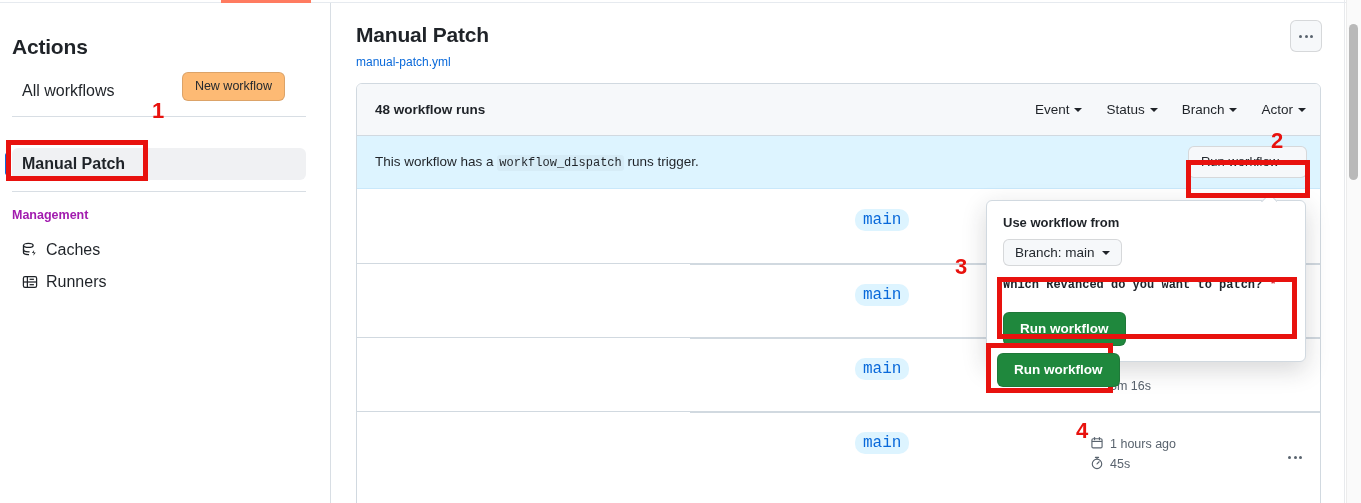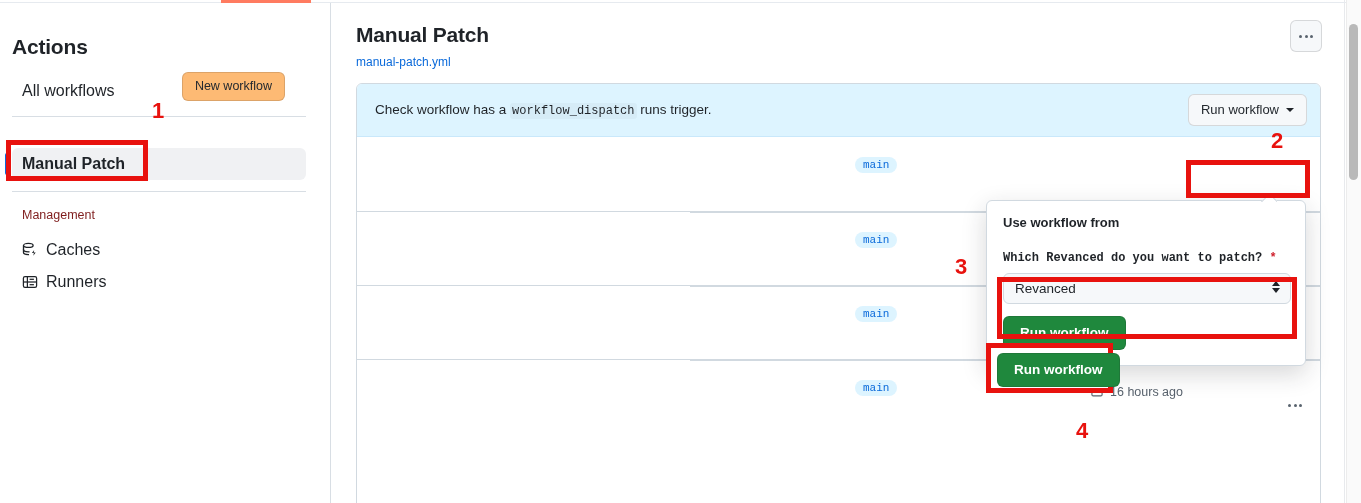--- a/index.html
+++ b/index.html
@@ -56,22 +56,22 @@
   }
   .sb-item.selected { background: #f0f1f3; font-weight: 600; }
   .sb-item .sel-bar {
     position: absolute; left: -7px; top: 5px; width: 4px; height: 22px;
     border-radius: 3px; background: #0969da;
   }
   .sb-divider {
     position: absolute; left: 12px; right: 24px; height: 1px; background: #d8dee4;
   }
   .sb-section-label {
-    position: absolute; left: 22px;
-    font-size: 12.5px; color: #7f1d1d; font-weight: 400;
+    position: absolute; left: 12px;
+    font-size: 12.5px; color: #a21caf; font-weight: 700;
   }
   .sb-icon { width: 16px; height: 16px; flex: 0 0 16px; color: #1f2328; display:block; }
 
   
   .main { position: absolute; left: 332px; top: 3px; right: 0; bottom: 0; background:#fff; }
 
   .page-title {
     position: absolute; left: 24px; top: 20px;
     font-size: 21px; font-weight: 600; color: #1f2328; letter-spacing: -0.2px;
   }
@@ -126,21 +126,21 @@
     display: flex; align-items: center; gap: 7px; cursor: pointer; line-height: 20px;
   }
 
   .run-row { position: relative; height: 74px; }
   .run-row + .run-row { border-top: 1px solid #d1d9e0; }
   .row-sep-partial {
     position: absolute; left: 333px; right: 0; top: 0; height: 1px; background: #d1d9e0;
   }
   .branch-badge {
     position: absolute; left: 498px; top: 20px;
-    font-family: "Liberation Mono", monospace; font-size: 11px; color: #0969da;
+    font-family: "Liberation Mono", monospace; font-size: 16px; color: #0969da;
     background: #ddf4ff; border-radius: 10px; padding: 2px 8px; cursor: pointer;
   }
   .meta { position: absolute; right: 70px; top: 16px; text-align: left; width: 160px; }
   .meta-line { display: flex; align-items: center; gap: 6px; font-size: 12.5px; color: #59636e; height: 20px; }
   .meta-line svg { width: 14px; height: 14px; flex: 0 0 14px; color: #59636e; }
   .row-kebab { position: absolute; right: 18px; top: 44px; display: flex; gap: 2.5px; cursor: pointer; }
   .row-kebab i { width: 3px; height: 3px; border-radius: 50%; background: #59636e; display: block; }
 
   
   .popover {
@@ -276,24 +276,45 @@
     <div class="kebab-btn">
       <span class="dots">
           <i></i>
           <i></i>
           <i></i>
         </span>
     </div>
 
     <div class="runs-panel">
 
+      <div class="runs-header">
+        <span class="runs-count">48 workflow runs</span>
+        <div class="filters">
+          <span class="filter-item">
+            <span>Event</span>
+            <i class="caret"></i>
+          </span>
+          <span class="filter-item">
+            <span>Status</span>
+            <i class="caret"></i>
+          </span>
+          <span class="filter-item">
+            <span>Branch</span>
+            <i class="caret"></i>
+          </span>
+          <span class="filter-item">
+            <span>Actor</span>
+            <i class="caret"></i>
+          </span>
+        </div>
+      </div>
 
       <div class="dispatch-bar">
         <span class="dispatch-text">
-          <span>Check workflow has a</span>
+          <span>This workflow has a</span>
           <code>workflow_dispatch</code>
           <span>runs trigger.</span>
         </span>
         <span class="run-wf-btn">
           <span>Run workflow</span>
           <i class="caret"></i>
         </span>
       </div>
 
       <div class="run-row">
@@ -329,51 +350,59 @@
         <div class="meta" style="top:22px;">
           <div class="meta-line">
             <span>
               <svg viewBox="0 0 16 16" fill="none" stroke="currentColor" stroke-width="1.3">
                 <rect x="2.2" y="3.2" width="11.6" height="10.4" rx="1.4"></rect>
                 <line x1="2.2" y1="6.2" x2="13.8" y2="6.2"></line>
                 <line x1="5.2" y1="1.8" x2="5.2" y2="4.2" stroke-linecap="round"></line>
                 <line x1="10.8" y1="1.8" x2="10.8" y2="4.2" stroke-linecap="round"></line>
               </svg>
             </span>
-            <span>16 hours ago</span>
+            <span>1 hours ago</span>
+          </div>
+          <div class="meta-line">
+            <span>
+              <svg viewBox="0 0 16 16" fill="none" stroke="currentColor" stroke-width="1.3">
+                <circle cx="8" cy="9" r="5.4"></circle>
+                  <line x1="8" y1="9" x2="10.4" y2="6.6" stroke-linecap="round"></line>
+                <line x1="6.2" y1="1.6" x2="9.8" y2="1.6" stroke-linecap="round"></line>
+                  <line x1="8" y1="1.6" x2="8" y2="3.6"></line>
+              </svg>
+            </span>
+            <span>45s</span>
           </div>
         </div>
         <span class="row-kebab">
             <i></i>
             <i></i>
             <i></i>
           </span>
       </div>
 
     </div>
 
     <div class="popover">
       <div class="popover-arrow"></div>
 
       <div class="pop-section">
         <div class="pop-label">Use workflow from</div>
+        <span class="branch-select">
+          <span>Branch: main</span>
+          <i class="caret"></i>
+        </span>
       </div>
 
       <div class="field-block">
         <div class="field-label">
           <span>Which Revanced do you want to patch?</span>
           <span class="req-star">*</span>
         </div>
-        <div class="field-select">
-          <span>Revanced</span>
-          <span class="updown">
-              <i class="up"></i>
-              <i class="dn"></i>
-            </span>
-        </div>
       </div>
 
       <div class="pop-footer">
         <span class="green-btn">Run workflow</span>
       </div>
     </div>
 
   </div>
 
   <div class="anno-box" style="left:6px; top:140px; width:142px; height:41px;"></div>

